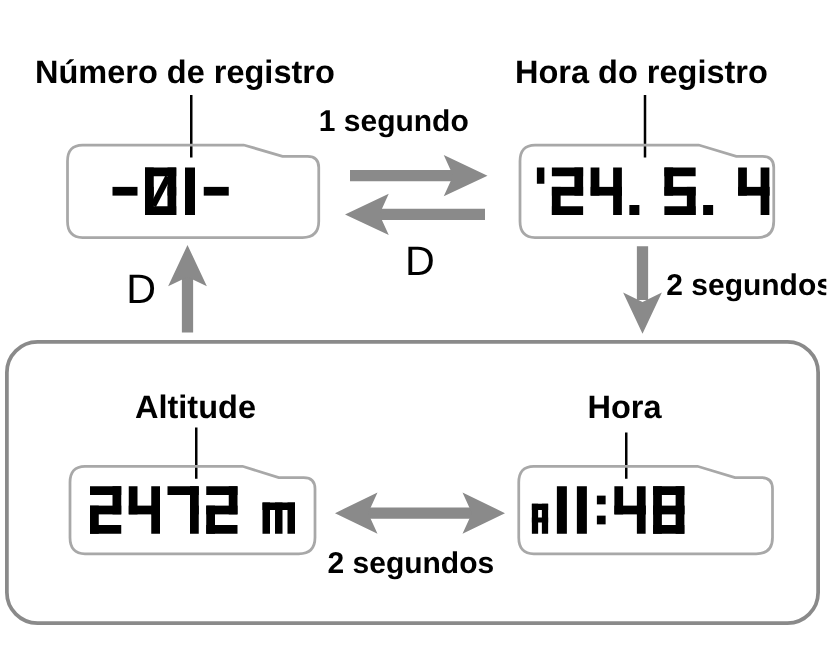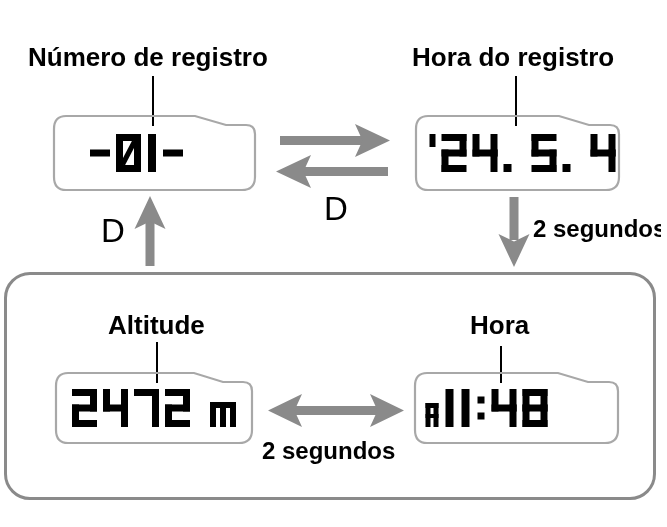--- a/index.html
+++ b/index.html
@@ -124,20 +124,21 @@
         <rect x="97" y="0" width="25" height="7" class="seg"></rect>
         <rect x="115" y="0" width="7" height="22.5" class="seg"></rect>
         <rect x="115" y="15.5" width="7" height="22.5" class="seg"></rect>
         <rect x="97" y="31" width="25" height="7" class="seg"></rect>
         <rect x="97" y="15.5" width="7" height="22.5" class="seg"></rect>
         <rect x="97" y="0" width="7" height="22.5" class="seg"></rect>
         <rect x="97" y="15.5" width="25" height="7" class="seg"></rect>
       </g>
     </svg>
 
+  <div class="sub" style="left:255px;top:84px">1 segundo</div>
   <div class="sub" style="left:533px;top:215px">2 segundos</div>
   <div class="sub" style="left:262px;top:437px">2 segundos</div>
   <div class="dkey" style="left:324px;top:192px">D</div>
   <div class="dkey" style="left:101px;top:214px">D</div>
 
   <svg class="arrows" width="667" height="527" viewBox="0 0 667 527">
     <g class="arrow">
       <rect x="280" y="136" width="84" height="9"></rect>
       <polygon points="390,140.5 355,124 362.5,140.5 355,157"></polygon>
     </g>

